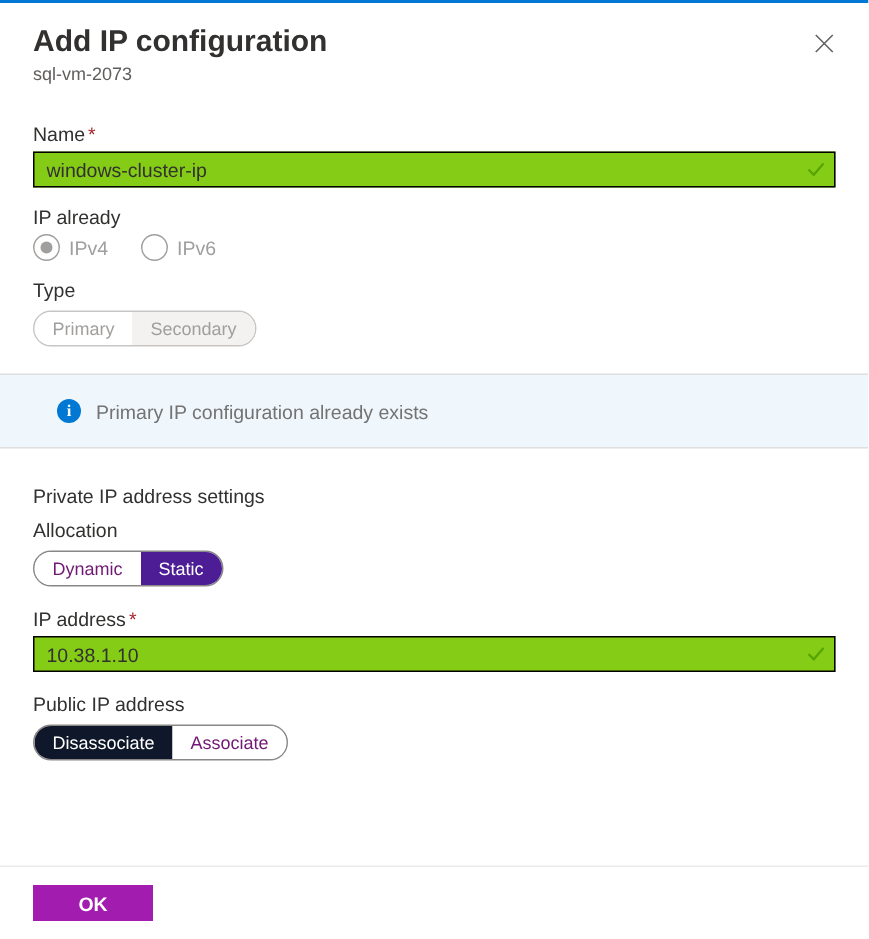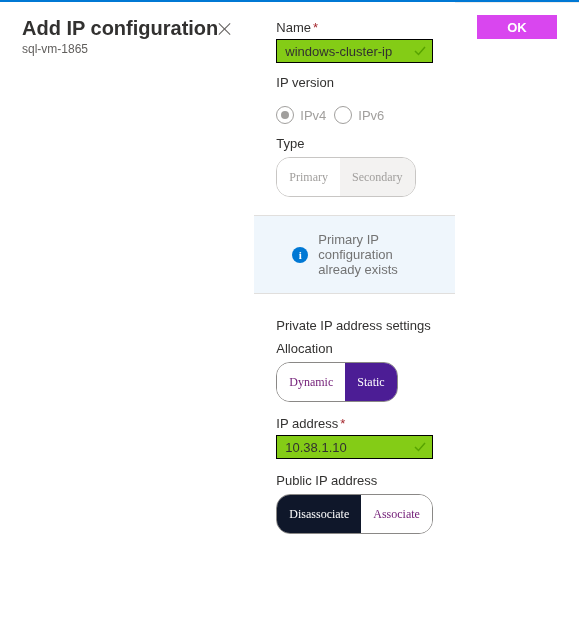--- a/index.html
+++ b/index.html
@@ -7,21 +7,21 @@
       font-family: 'Segoe UI', Tahoma, sans-serif;
       font-size: 13px;
       color: #323130;
       background: #fff;
       width: 579px;
       height: 626px;
       overflow: hidden;
     }
     .blade {
       display: flex;
-      flex-direction: row;
+      flex-direction: column;
       height: 100%;
       border-top: 2px solid #0078d4;
     }
     .blade-header {
       padding: 14px 22px 8px 22px;
       display: flex;
       align-items: flex-start;
       justify-content: space-between;
     }
     .blade-titles { flex: 1; }
@@ -84,42 +84,41 @@
     .valid-icon {
       position: absolute;
       right: 6px;
       top: 50%;
       transform: translateY(-50%);
       width: 14px;
       height: 14px;
     }
     .valid-icon svg { display: block; }
 
-    .radio-row { display: flex; gap: 8px; align-items: center; margin-top: 16px; }
+    .radio-row { display: flex; gap: 22px; align-items: center; margin-top: 4px; }
     .radio-opt { display: flex; align-items: center; gap: 6px; }
     .radio-circle {
       width: 18px; height: 18px; border-radius: 50%;
       border: 1px solid #a19f9d; background: #fff;
       display: flex; align-items: center; justify-content: center;
     }
     .radio-circle.selected { border-color: #a19f9d; }
     .radio-circle.selected::after {
       content: ""; width: 8px; height: 8px; border-radius: 50%;
       background: #a19f9d;
     }
     .radio-label { color: #a19f9d; font-size: 13px; }
 
     .pill-group {
       display: inline-flex;
       border: 1px solid #8a8886;
       border-radius: 14px;
       overflow: hidden;
-      height: 40px;
+      height: 24px;
       margin-top: 2px;
-      font-family: Liberation Serif, serif;
     }
     .pill {
       padding: 0 12px;
       font-size: 12px;
       display: flex;
       align-items: center;
       background: #fff;
       color: #701a75;
       cursor: pointer;
       border: none;
@@ -158,40 +157,40 @@
       margin-top: 6px;
     }
 
     .sub-label { font-size: 13px; color: #323130; margin-bottom: 4px; margin-top: 8px; display:block; }
 
     .blade-footer {
       border-top: 1px solid #edebe9;
       padding: 12px 22px;
     }
     .ok-btn {
-      background: #d946ef;
+      background: #a21caf;
       color: #fff;
       border: none;
       font-size: 13px;
       font-weight: 600;
       height: 24px;
       padding: 0 24px;
       min-width: 80px;
       cursor: pointer;
     }
   </style>
 </head>
 <body>
 
 <div class="blade">
 
   <div class="blade-header">
     <div class="blade-titles">
       <div class="blade-title">Add IP configuration</div>
-      <div class="blade-subtitle">sql-vm-1865</div>
+      <div class="blade-subtitle">sql-vm-2073</div>
     </div>
     <div class="close-btn"></div>
   </div>
 
   <div class="blade-body">
 
     <div class="field">
       <label class="field-label">
         <span>Name</span><span class="req">*</span>
       </label>
@@ -199,21 +198,21 @@
         <input type="text" class="text-input" value="windows-cluster-ip" style="">
         <span class="valid-icon">
           <svg width="14" height="14" viewBox="0 0 14 14">
               <path d="M2 7 L5.5 10.5 L12 3" stroke="#57a300" stroke-width="1.5" fill="none"></path>
             </svg>
         </span>
       </div>
     </div>
 
     <div class="field">
-      <label class="field-label">IP version</label>
+      <label class="field-label">IP already</label>
       <div class="radio-row">
         <div class="radio-opt">
           <span class="radio-circle selected"></span>
           <span class="radio-label">IPv4</span>
         </div>
         <div class="radio-opt">
           <span class="radio-circle"></span>
           <span class="radio-label">IPv6</span>
         </div>
       </div>

